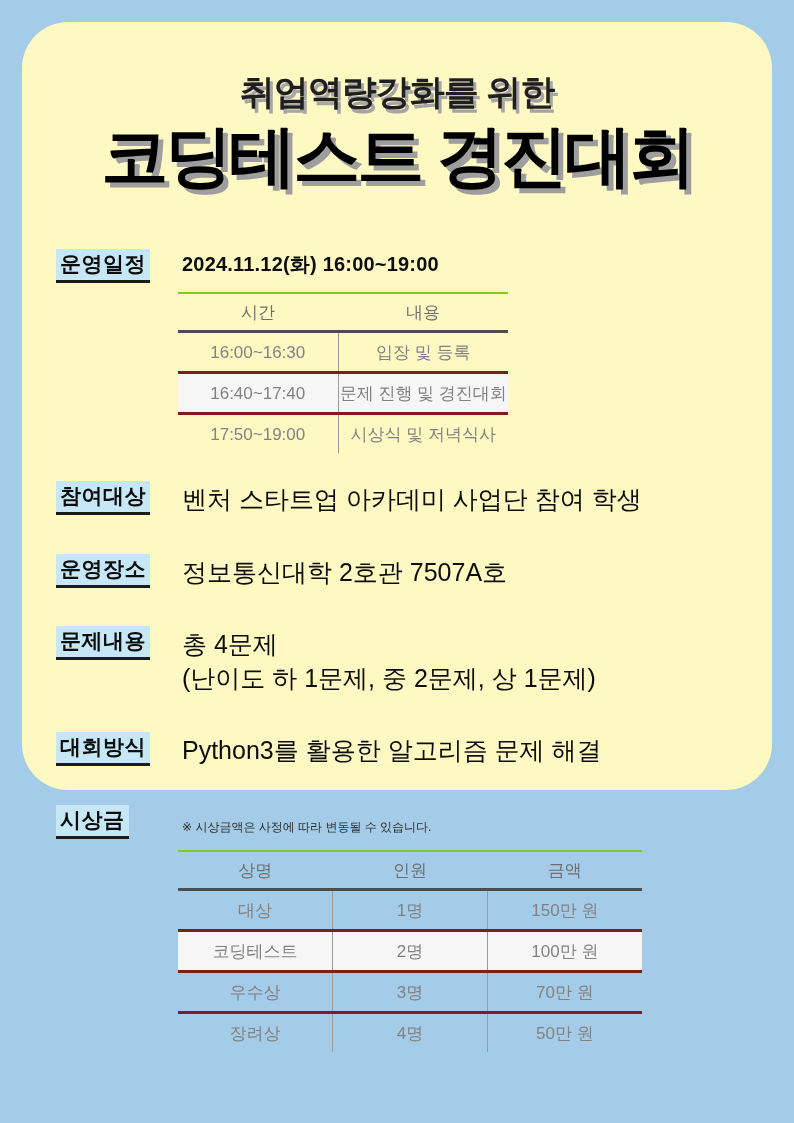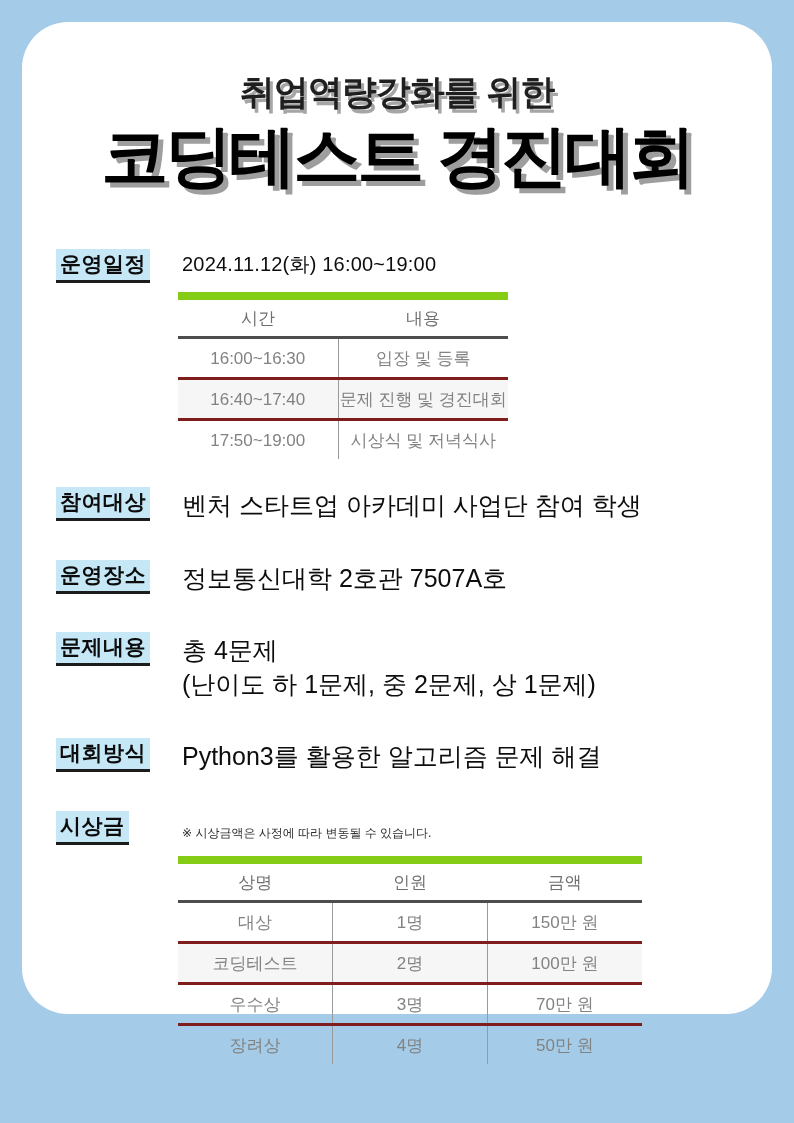--- a/index.html
+++ b/index.html
@@ -4,22 +4,22 @@
 <style>
   * { margin:0; padding:0; box-sizing:border-box; }
   html,body {
     width:794px; height:1123px;
     font-family:"Liberation Sans","DejaVu Sans",sans-serif;
     background:#a4cbe7;
     overflow:hidden;
   }
   .card {
     position:absolute; left:22px; top:22px;
-    width:750px; height:992px;
-    background:#ffffff;
+    width:750px; height:768px;
+    background:#fef9c3;
     border-radius:46px;
   }
   
   .titles { text-align:center; padding-top:50px; }
   .subtitle {
     font-size:35px; font-weight:800; color:#1f1f1f;
     letter-spacing:-1px; line-height:1.15;
     text-shadow:3px 4px 0 #a6a6a6;
   }
   .main-title {
@@ -36,36 +36,36 @@
   .sec-label {
     display:inline-block;
     background:#c6e7f6;
     color:#0c0c0c;
     font-size:21px; font-weight:800; letter-spacing:0.5px;
     padding:1px 4px 2px 4px;
     border-bottom:3px solid #1c1c1c;
   }
   .content-col { flex:1; padding-top:2px; }
   .content-line { font-size:25px; color:#0d0d0d; font-weight:400; line-height:1.34; }
-  .date-line { font-size:20px; font-weight:400; letter-spacing:0.2px; }
+  .date-line { font-size:20px; font-weight:700; letter-spacing:0.2px; }
   .bullets .content-line { font-size:15px; line-height:1.45; font-weight:500; }
   .note-line { font-size:12px; color:#2c2c2c; font-weight:500; padding-top:12px; }
   
   table.data-table {
     border-collapse:collapse;
     margin-top:14px; margin-left:-4px;
     text-align:center;
     color:#828282; font-size:17px;
   }
   table.sched { width:330px; }
   table.sched th:first-child, table.sched td:first-child { width:160px; }
   table.prize { width:464px; }
   table.prize th, table.prize td { width:33.33%; }
   .data-table th {
-    border-top:8px solid #84cc16;
+    border-top:2px solid #84cc16;
     border-bottom:3px solid #4d4d4d;
     font-weight:400; color:#6f6f6f;
     padding:7px 0 6px;
   }
   .data-table td { padding:8px 0 7px; }
   .data-table tbody tr + tr td { border-top:3px solid #7f1d1d; }
   table.sched td:first-child { border-right:1px solid #9a9a9a; }
   table.prize td:not(:last-child) { border-right:1px solid #9a9a9a; }
   .data-table tr.alt { background:#f6f6f6; }
 </style>

